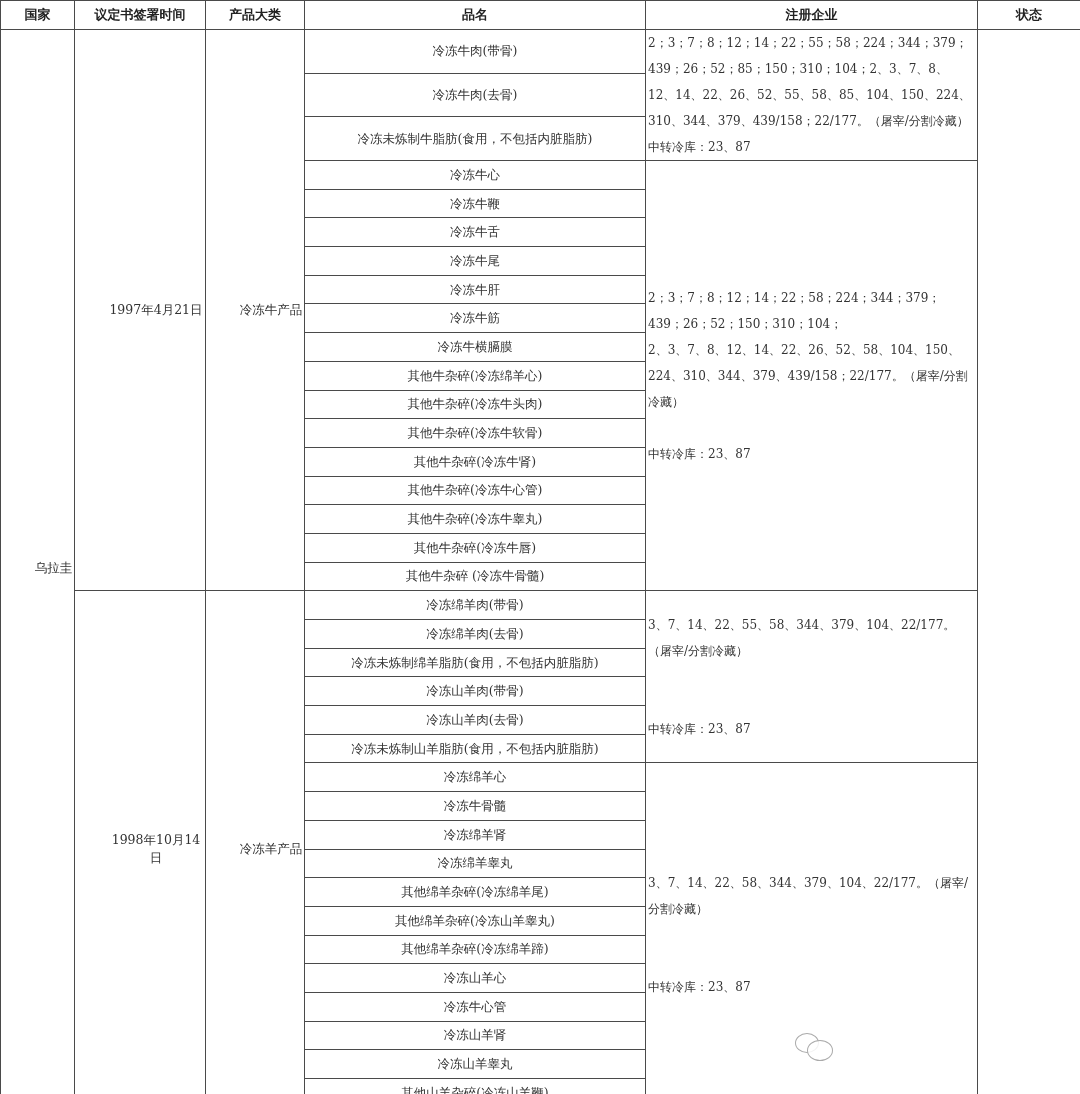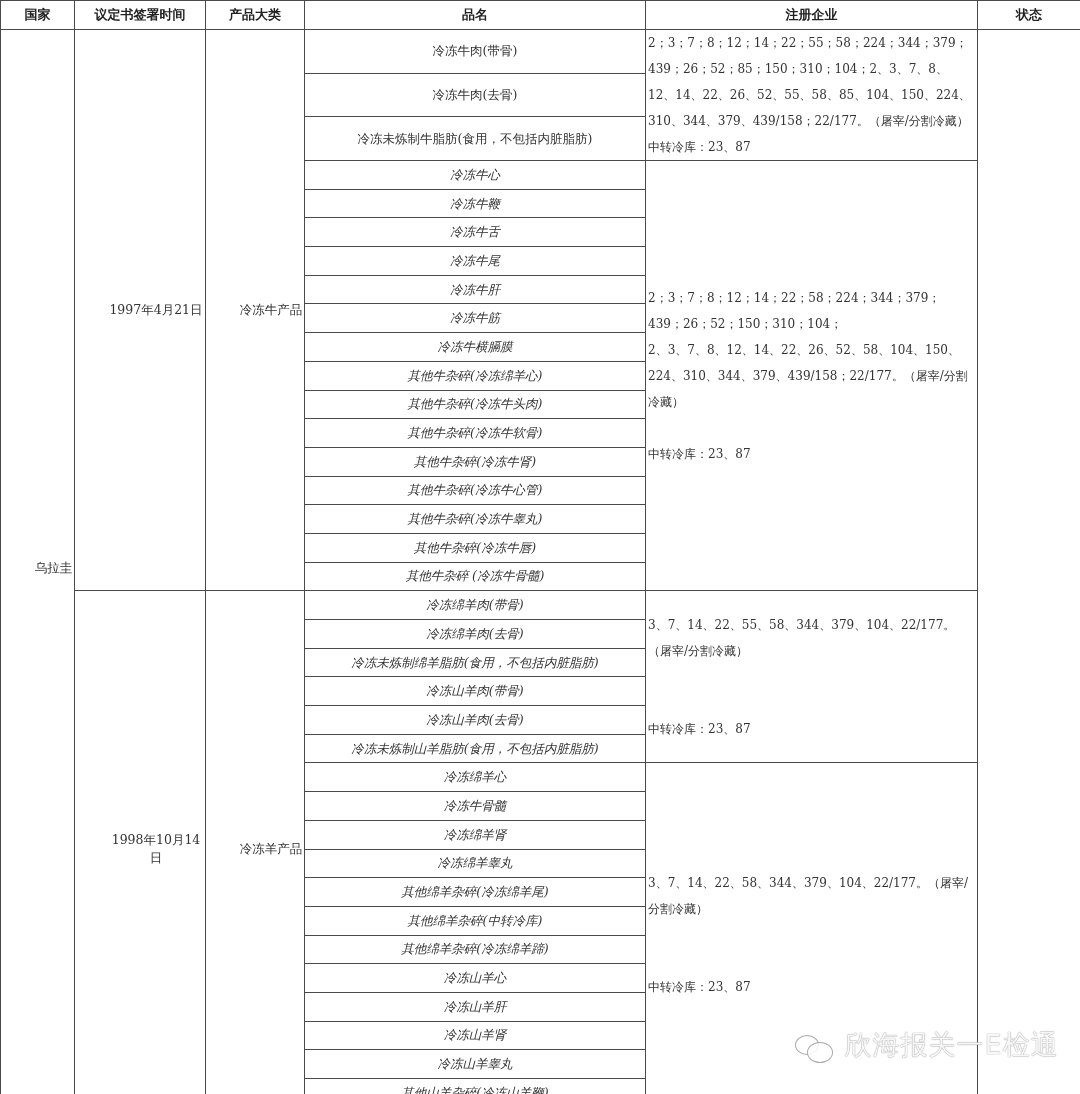--- a/index.html
+++ b/index.html
@@ -5,21 +5,21 @@
   html, body { margin: 0; padding: 0; background: #ffffff; }
   body { width: 1080px; height: 1094px; position: relative; overflow: hidden;
          font-family: "DejaVu Serif", "Liberation Serif", serif; color: #333; }
   table { border-collapse: collapse; table-layout: fixed; position: absolute; left: 0; top: 0; width: 1080px; }
   td, th { border: 1px solid #4a4a4a; padding: 0; font-size: 12.5px; line-height: 18px; }
   th { font-weight: bold; height: 28px; text-align: center; color: #222; font-size: 13px; }
   td.c { text-align: center; vertical-align: middle; padding-left: 32px; }
   td.name { text-align: center; vertical-align: middle; color: #333; }
   td.ent { text-align: left; vertical-align: middle; padding: 0 2px; color: #333; white-space: pre-line; font-size: 12px; line-height: 26px; }
   tr.r39 td.name { height: 38px; }
-  tr.r28 td.name { height: 27.7px; font-style: italic; }
+  tr.r28 td.name { height: 27.7px; }
   .watermark { position: absolute; left: 795px; top: 1027px; font-family: "DejaVu Sans", sans-serif;
                font-size: 27px; color: rgba(255,255,255,0.92);
                text-shadow: 0 0 1px #9a9a9a, 0 0 1px #9a9a9a; letter-spacing: 1px; white-space: nowrap; }
   .watermark .wx { display: inline-block; width: 40px; height: 28px; position: relative; vertical-align: middle; }
   .bubble { position: absolute; border: 1.5px solid #aaa; border-radius: 50%; background: rgba(255,255,255,0.85); }
 </style>
 </head>
 <body>
 
 <table>
@@ -143,42 +143,41 @@
       <tr class="r28">
         <td class="name">冷冻绵羊肾</td>
       </tr>
       <tr class="r28">
         <td class="name">冷冻绵羊睾丸</td>
       </tr>
       <tr class="r28">
         <td class="name">其他绵羊杂碎(冷冻绵羊尾)</td>
       </tr>
       <tr class="r28">
-        <td class="name">其他绵羊杂碎(中转冷库)</td>
+        <td class="name">其他绵羊杂碎(冷冻山羊睾丸)</td>
       </tr>
       <tr class="r28">
         <td class="name">其他绵羊杂碎(冷冻绵羊蹄)</td>
       </tr>
       <tr class="r28">
         <td class="name">冷冻山羊心</td>
       </tr>
       <tr class="r28">
-        <td class="name">冷冻山羊肝</td>
+        <td class="name">冷冻牛心管</td>
       </tr>
       <tr class="r28">
         <td class="name">冷冻山羊肾</td>
       </tr>
       <tr class="r28">
         <td class="name">冷冻山羊睾丸</td>
       </tr>
       <tr class="r28">
         <td class="name">其他山羊杂碎(冷冻山羊鞭)</td>
       </tr>
     </tbody>
 </table>
 
 <div class="watermark">
   <span class="wx">
     <span class="bubble" style="left:0;top:2px;width:22px;height:18px;"></span>
     <span class="bubble" style="left:12px;top:9px;width:24px;height:19px;"></span>
   </span>
-  <span>欣海报关一E检通</span>
 </div>
 
 </body></html>

